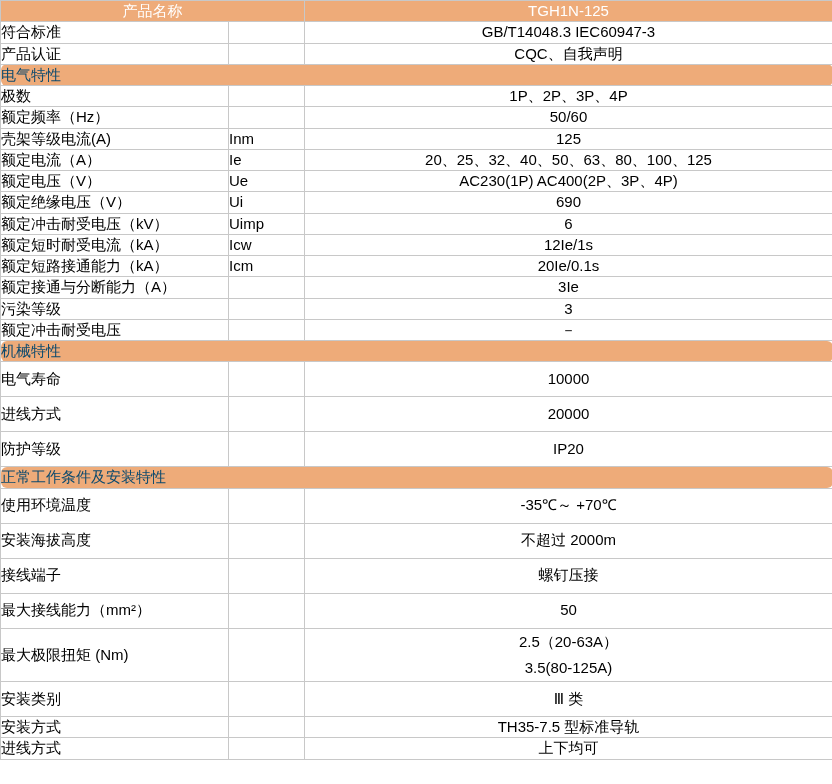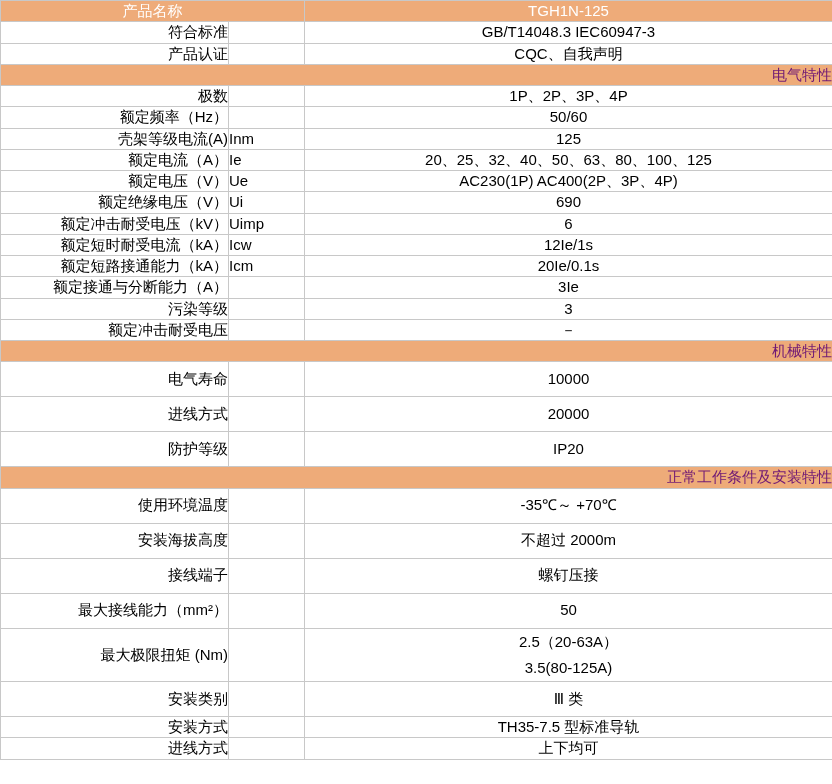--- a/index.html
+++ b/index.html
@@ -25,21 +25,21 @@
     padding: 0;
     vertical-align: middle;
   }
   
   col.c1 { width: 228px; }
   col.c2 { width: 76px; }
   col.c3 { width: 528px; }
 
   td.label {
     padding: 5px 0 5px 8px;
-    text-align: right;
+    text-align: left;
     white-space: nowrap;
   }
   td.sym {
     text-align: left;
     padding: 5px 0 5px 6px;
     white-space: nowrap;
   }
   td.value {
     text-align: center;
     padding: 5px 6px;
@@ -55,23 +55,24 @@
     text-align: center;
     padding-left: 0;
     font-family: Liberation Serif, serif;
   }
   tr.titlerow td.value {
     text-align: center;
   }
   
   td.section {
     background: #eeab79;
-    color: #701a75;
-    text-align: right;
+    color: #0c4a6e;
+    text-align: left;
     padding: 4px 0 4px 8px;
+    border-radius: 6px;
   }
   .multi-line {
     padding-top: 4px;
     padding-bottom: 4px;
   }
   .multi-line div {
     padding: 3px 0;
   }
   td.tall {
     height: 34px;

